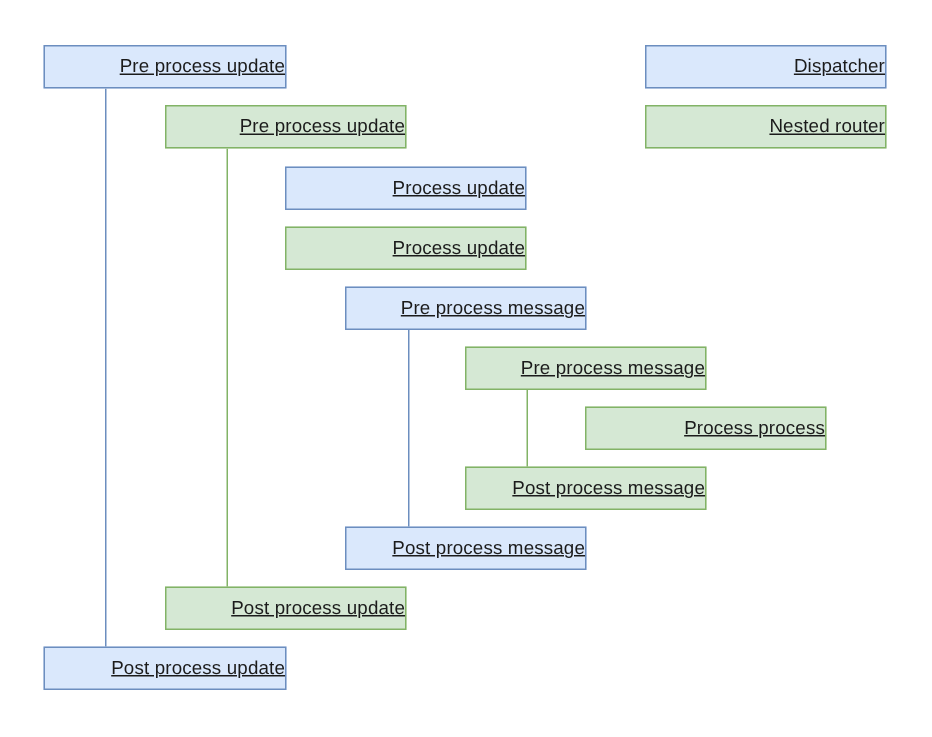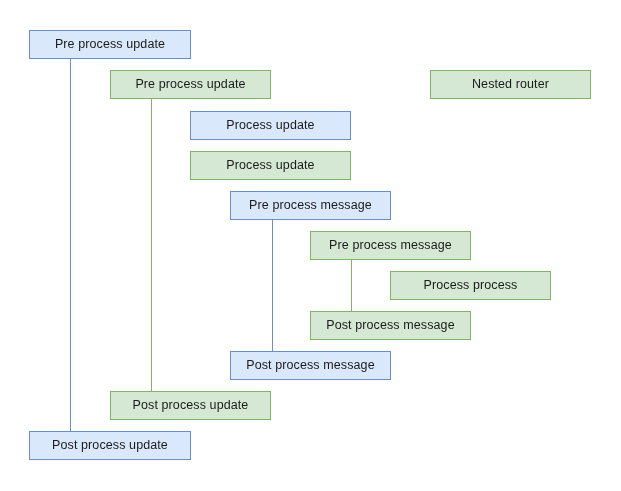--- a/index.html
+++ b/index.html
@@ -20,27 +20,28 @@
     height: 491px;
     background: #ffffff;
   }
   .node {
     position: absolute;
     box-sizing: border-box;
     border-width: 1px;
     border-style: solid;
     display: flex;
     align-items: center;
-    justify-content: center;
+    justify-content: flex-end;
     font-size: 12.5px;
     line-height: 1;
     color: #1b1b1b;
     letter-spacing: 0.1px;
     white-space: nowrap;
     z-index: 2;
+    text-decoration: underline;
   }
   .node.blue {
     background: #dae8fc;
     border-color: #6c8ebf;
   }
   .node.green {
     background: #d5e8d4;
     border-color: #82b366;
   }
   .edge {
@@ -88,16 +89,19 @@
     </div>
     <div class="node blue" style="left: 230px; top: 351px; width: 161px; height: 29px;">
       <span>Post process message</span>
     </div>
     <div class="node green" style="left: 110px; top: 391px; width: 161px; height: 29px;">
       <span>Post process update</span>
     </div>
     <div class="node blue" style="left: 29px; top: 431px; width: 162px; height: 29px;">
       <span>Post process update</span>
     </div>
+    <div class="node blue" style="left: 430px; top: 30px; width: 161px; height: 29px;">
+      <span>Dispatcher</span>
+    </div>
     <div class="node green" style="left: 430px; top: 70px; width: 161px; height: 29px;">
       <span>Nested router</span>
     </div>
   </div>
 
 </body></html>

